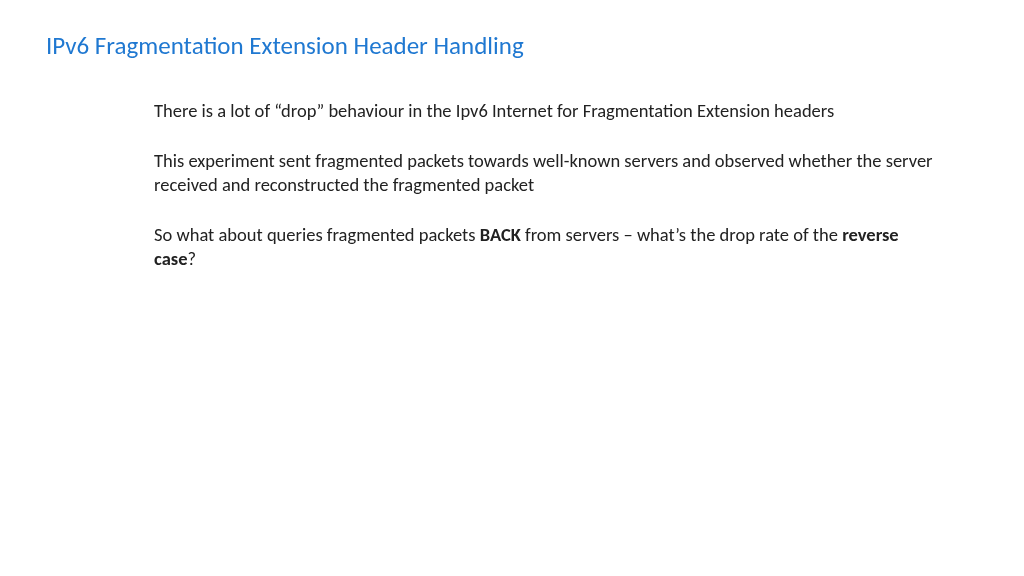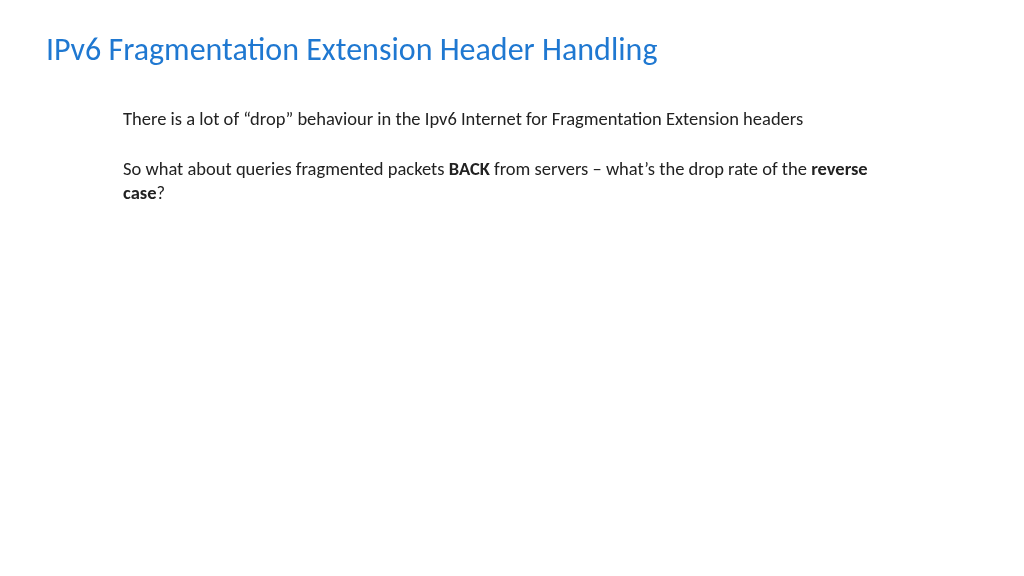--- a/index.html
+++ b/index.html
@@ -10,40 +10,41 @@
     font-family: "Segoe UI", "Calibri", Arial, sans-serif;
     overflow: hidden;
   }
   .slide {
     width: 100%;
     height: 100%;
     padding: 30px 46px 40px 46px;
   }
   .title {
     color: #1f78d1;
-    font-size: 32px;
+    font-size: 25px;
     font-weight: 400;
     margin-bottom: 38px;
   }
   .body {
-    margin-left: 77px;
+    margin-left: 108px;
     max-width: 780px;
     color: #222;
     font-size: 18.5px;
     line-height: 1.33;
   }
   .para {
     margin-bottom: 25px;
   }
   .bold { font-weight: 700; }
 </style>
 </head>
 <body>
 
 <div class="slide">
   <h1 class="title">IPv6 Fragmentation Extension Header Handling</h1>
   <div class="body">
     <p class="para">There is a lot of “drop” behaviour in the Ipv6 Internet for Fragmentation Extension headers</p>
+    <p class="para">This experiment sent fragmented packets towards well-known servers and observed whether the server received and reconstructed the fragmented packet</p>
     <p class="para">
       <span>So what about queries fragmented packets </span><span class="bold">BACK</span><span> from servers – what’s the drop rate of the </span><span class="bold">reverse case</span><span>?</span>
     </p>
   </div>
 </div>
 
 </body></html>

